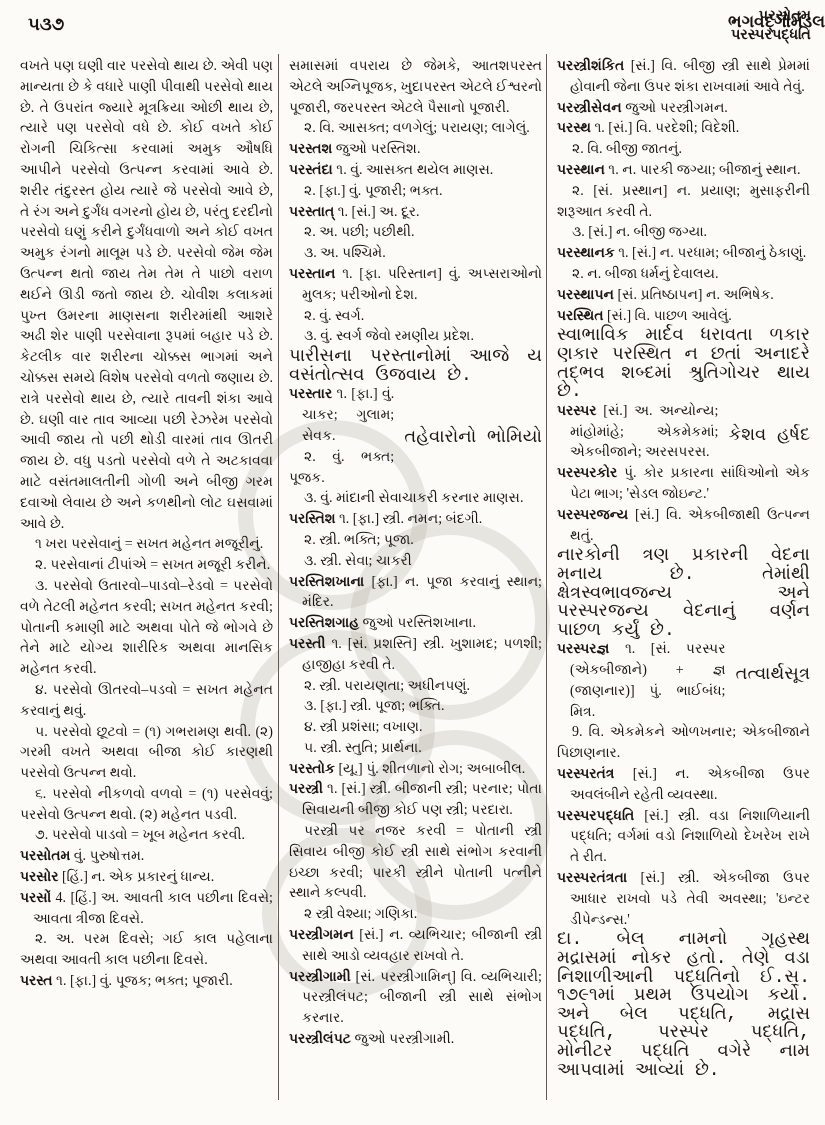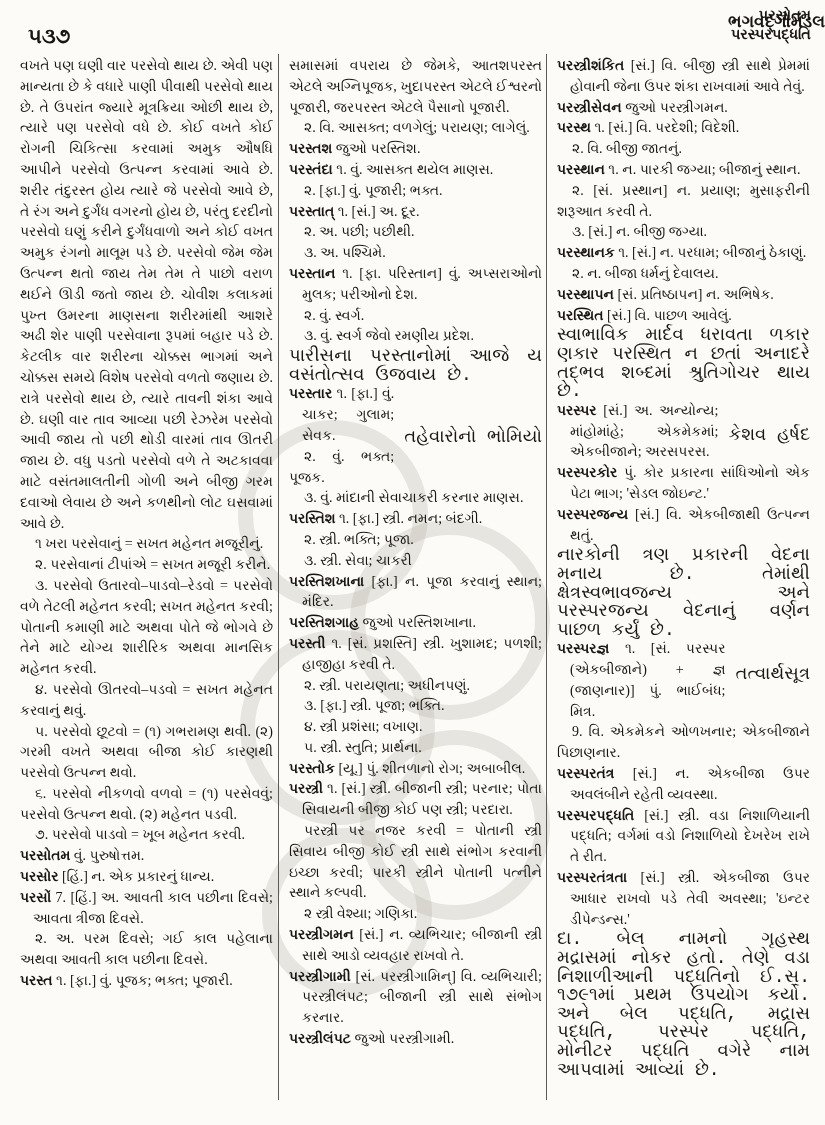--- a/index.html
+++ b/index.html
@@ -7,22 +7,22 @@
     position:relative;
     width:825px;height:1125px;
     margin:0 auto;
     background:#fcfbf7;
     color:#181512;
     font-family:"Liberation Serif","DejaVu Serif",serif;
     overflow:hidden;
   }
   
   .pageno{
-    position:absolute;left:28px;top:24px;
-    font-weight:bold;font-size:21px;
+    position:absolute;left:28px;top:14px;
+    font-weight:bold;font-size:18px;
   }
   .booktitle{
     position:absolute;left:0;right:0;top:12px;
     text-align:right;font-weight:bold;font-size:17px;
   }
   .runhead{
     position:absolute;right:14px;top:6px;
     text-align:right;font-weight:bold;font-size:14.5px;line-height:19px;
   }
   
@@ -90,21 +90,21 @@
       <p class="blk-para"><span>વખતે પણ ઘણી વાર પરસેવો થાય છે. એવી પણ માન્યતા છે કે વધારે પાણી પીવાથી પરસેવો થાય છે. તે ઉપરાંત જ્યારે મૂત્રક્રિયા ઓછી થાય છે, ત્યારે પણ પરસેવો વધે છે. કોઈ વખતે કોઈ રોગની ચિકિત્સા કરવામાં અમુક ઔષધિ આપીને પરસેવો ઉત્પન્ન કરવામાં આવે છે. શરીર તંદુરસ્ત હોય ત્યારે જે પરસેવો આવે છે, તે રંગ અને દુર્ગંધ વગરનો હોય છે, પરંતુ દરદીનો પરસેવો ઘણું કરીને દુર્ગંધવાળો અને કોઈ વખત અમુક રંગનો માલૂમ પડે છે. પરસેવો જેમ જેમ ઉત્પન્ન થતો જાય તેમ તેમ તે પાછો વરાળ થઈને ઊડી જતો જાય છે. ચોવીશ કલાકમાં પુખ્ત ઉમરના માણસના શરીરમાંથી આશરે અઢી શેર પાણી પરસેવાના રૂપમાં બહાર પડે છે. કેટલીક વાર શરીરના ચોક્કસ ભાગમાં અને ચોક્કસ સમયે વિશેષ પરસેવો વળતો જણાય છે. રાત્રે પરસેવો થાય છે, ત્યારે તાવની શંકા આવે છે. ઘણી વાર તાવ આવ્યા પછી રેઝરેમ પરસેવો આવી જાય તો પછી થોડી વારમાં તાવ ઊતરી જાય છે. વધુ પડતો પરસેવો વળે તે અટકાવવા માટે વસંતમાલતીની ગોળી અને બીજી ગરમ દવાઓ લેવાય છે અને કળથીનો લોટ ઘસવામાં આવે છે.</span></p>
       <p class="blk-idiom"><span>૧ ખરા પરસેવાનું = સખત મહેનત મજૂરીનું.</span></p>
       <p class="blk-idiom"><span>૨. પરસેવાનાં ટીપાંએ = સખત મજૂરી કરીને.</span></p>
       <p class="blk-idiom"><span>૩. પરસેવો ઉતારવો–પાડવો–રેડવો = પરસેવો વળે તેટલી મહેનત કરવી; સખત મહેનત કરવી; પોતાની કમાણી માટે અથવા પોતે જે ભોગવે છે તેને માટે યોગ્ય શારીરિક અથવા માનસિક મહેનત કરવી.</span></p>
       <p class="blk-idiom"><span>૪. પરસેવો ઊતરવો–પડવો = સખત મહેનત કરવાનું થવું.</span></p>
       <p class="blk-idiom"><span>૫. પરસેવો છૂટવો = (૧) ગભરામણ થવી. (૨) ગરમી વખતે અથવા બીજા કોઈ કારણથી પરસેવો ઉત્પન્ન થવો.</span></p>
       <p class="blk-idiom"><span>૬. પરસેવો નીકળવો વળવો = (૧) પરસેવવું; પરસેવો ઉત્પન્ન થવો. (૨) મહેનત પડવી.</span></p>
       <p class="blk-idiom"><span>૭. પરસેવો પાડવો = ખૂબ મહેનત કરવી.</span></p>
       <p class="blk-entry"><span class="headword">પરસોતમ</span><span> વું. પુરુષોત્તમ.</span></p>
       <p class="blk-entry"><span class="headword">પરસોર</span><span> [હિં.] ન. એક પ્રકારનું ધાન્ય.</span></p>
-      <p class="blk-entry"><span class="headword">પરસોં</span><span> 7. [હિં.] અ. આવતી કાલ પછીના દિવસે; આવતા ત્રીજા દિવસે.</span></p>
+      <p class="blk-entry"><span class="headword">પરસોં</span><span> 4. [હિં.] અ. આવતી કાલ પછીના દિવસે; આવતા ત્રીજા દિવસે.</span></p>
       <p class="blk-sense"><span>૨. અ. પરમ દિવસે; ગઈ કાલ પહેલાના અથવા આવતી કાલ પછીના દિવસે.</span></p>
       <p class="blk-entry"><span class="headword">પરસ્ત</span><span> ૧. [ફા.] વું. પૂજક; ભક્ત; પૂજારી.</span></p>
     </div>
   <div class="col col2">
       <p class="blk-para"><span>સમાસમાં વપરાય છે જેમકે, આતશપરસ્ત એટલે અગ્નિપૂજક, ખુદાપરસ્ત એટલે ઈશ્વરનો પૂજારી, જરપરસ્ત એટલે પૈસાનો પૂજારી.</span></p>
       <p class="blk-sense"><span>૨. વિ. આસક્ત; વળગેલું; પરાયણ; લાગેલું.</span></p>
       <p class="blk-entry"><span class="headword">પરસ્તશ</span><span> જુઓ પરસ્તિશ.</span></p>
       <p class="blk-entry"><span class="headword">પરસ્તંદા</span><span> ૧. વું. આસક્ત થયેલ માણસ.</span></p>
       <p class="blk-sense"><span>૨. [ફા.] વું. પૂજારી; ભક્ત.</span></p>
       <p class="blk-entry"><span class="headword">પરસ્તાત્</span><span> ૧. [સં.] અ. દૂર.</span></p>

